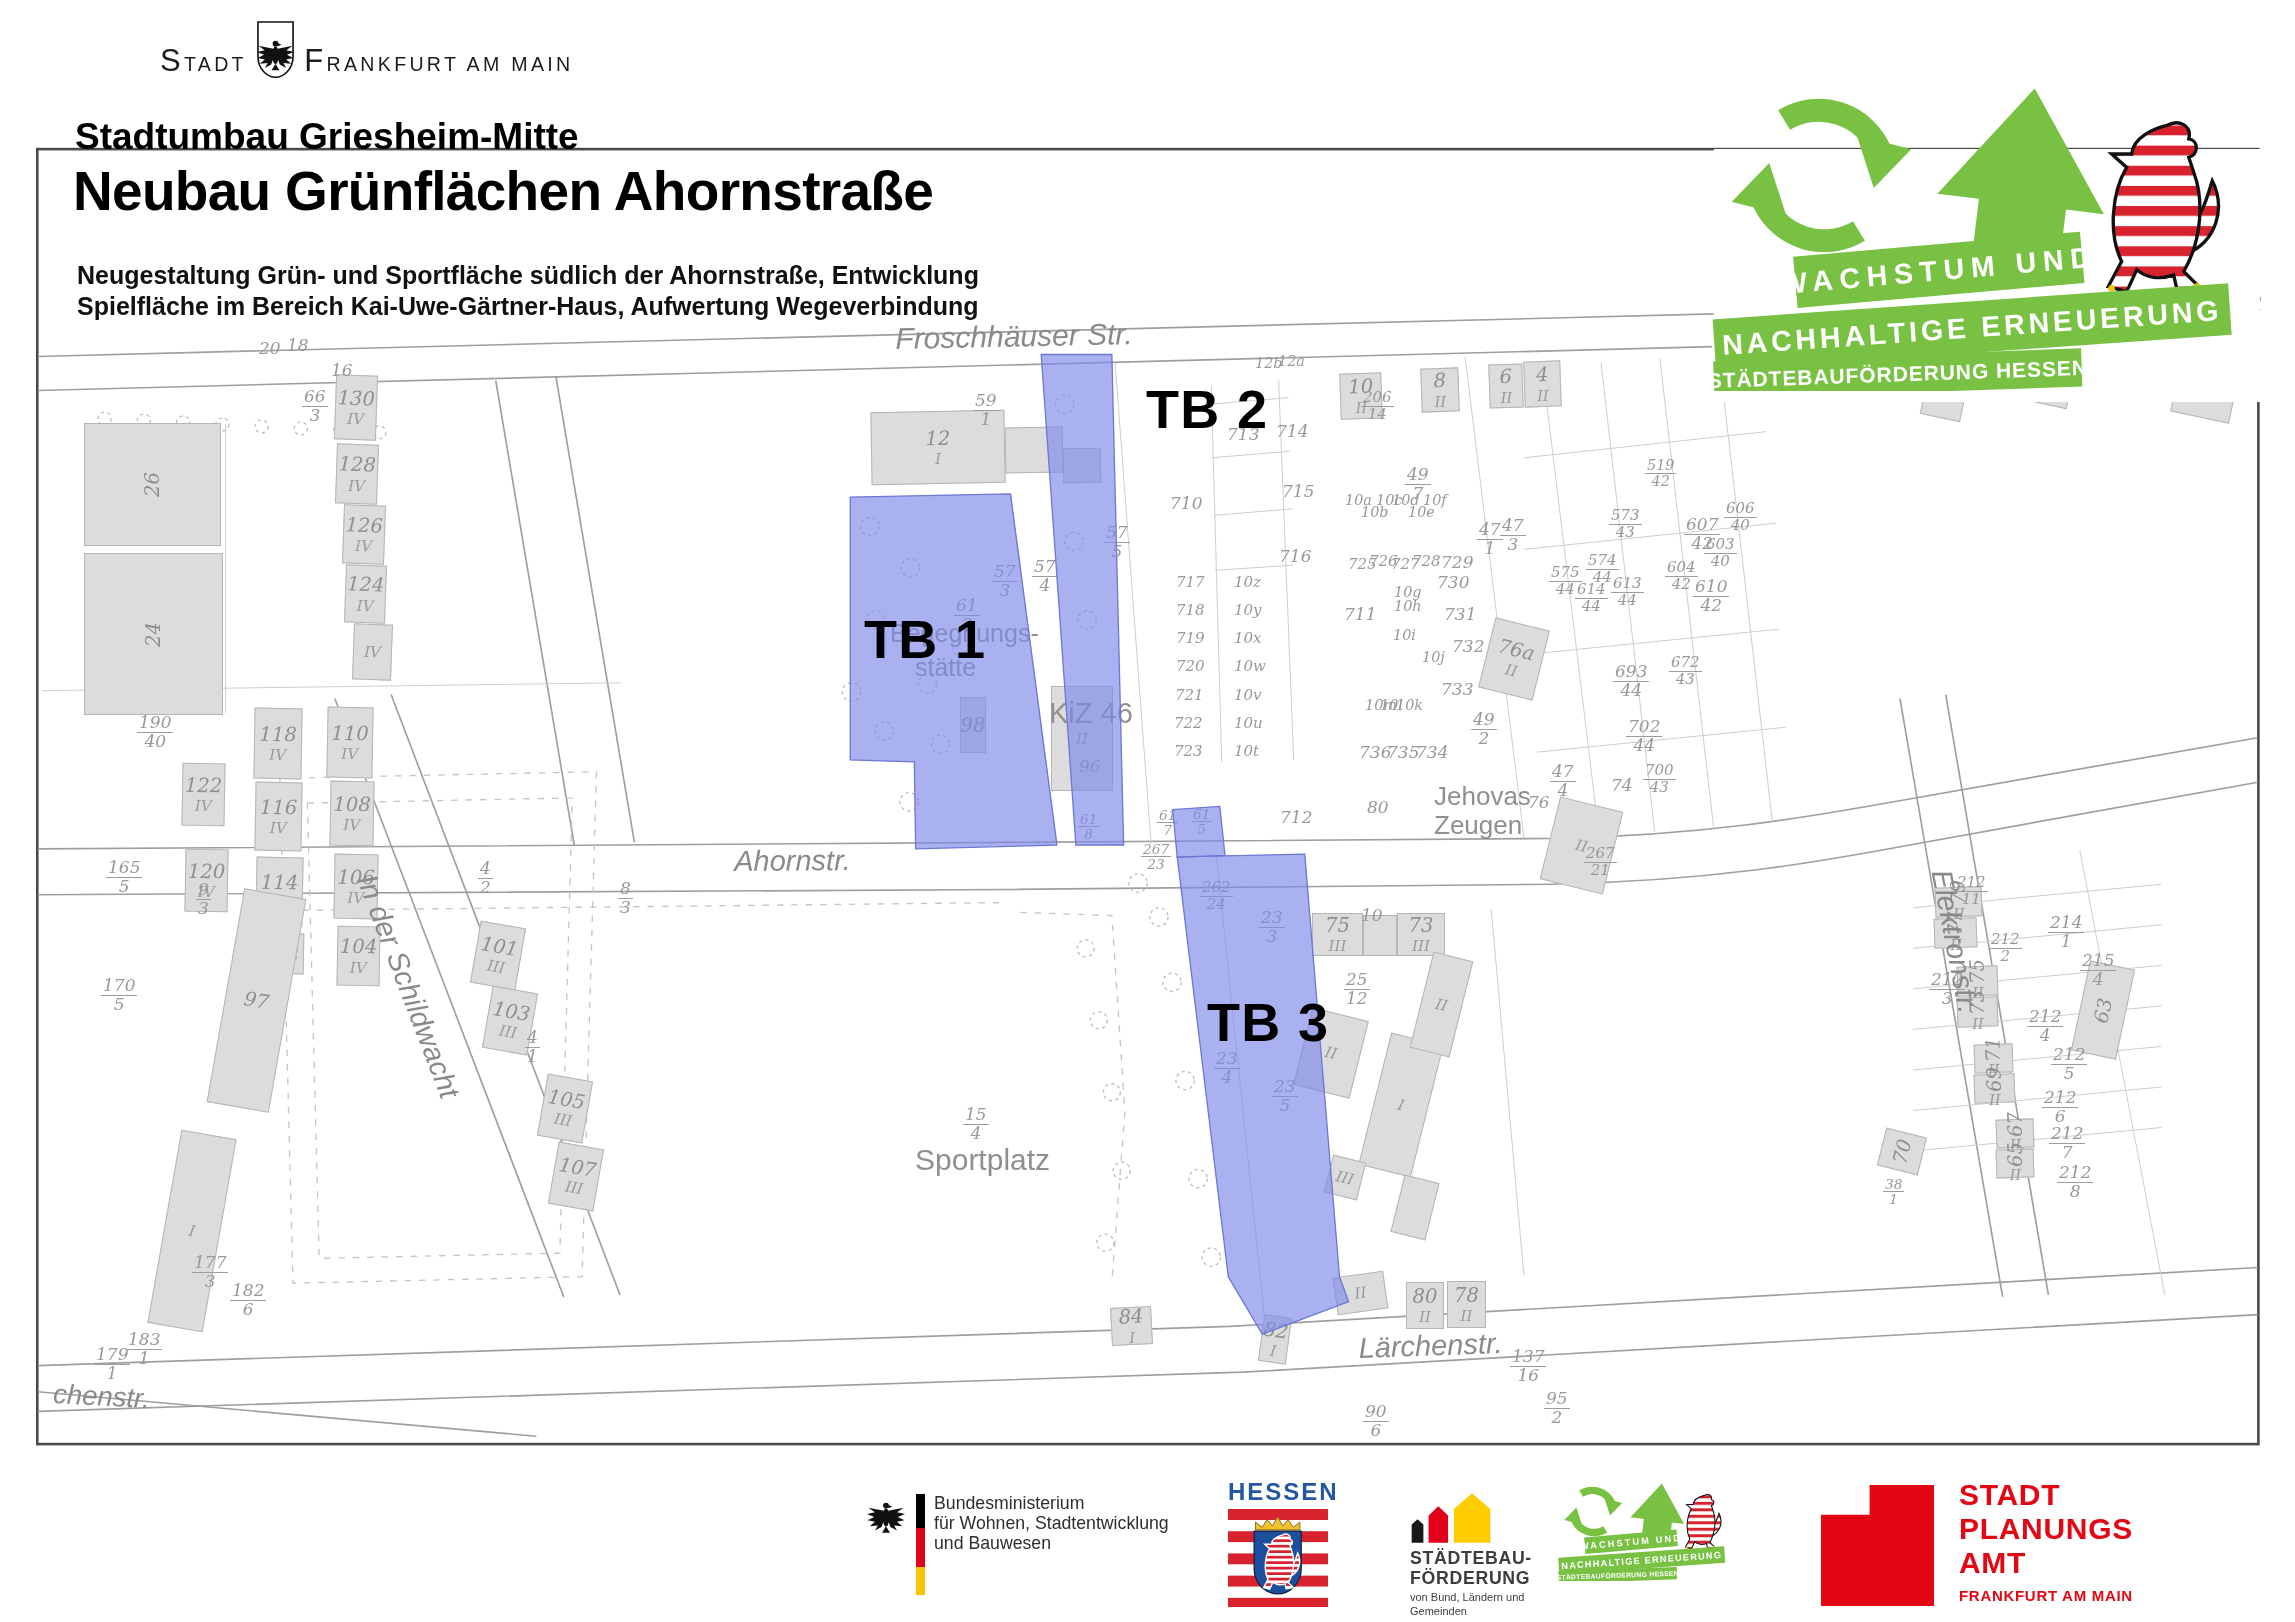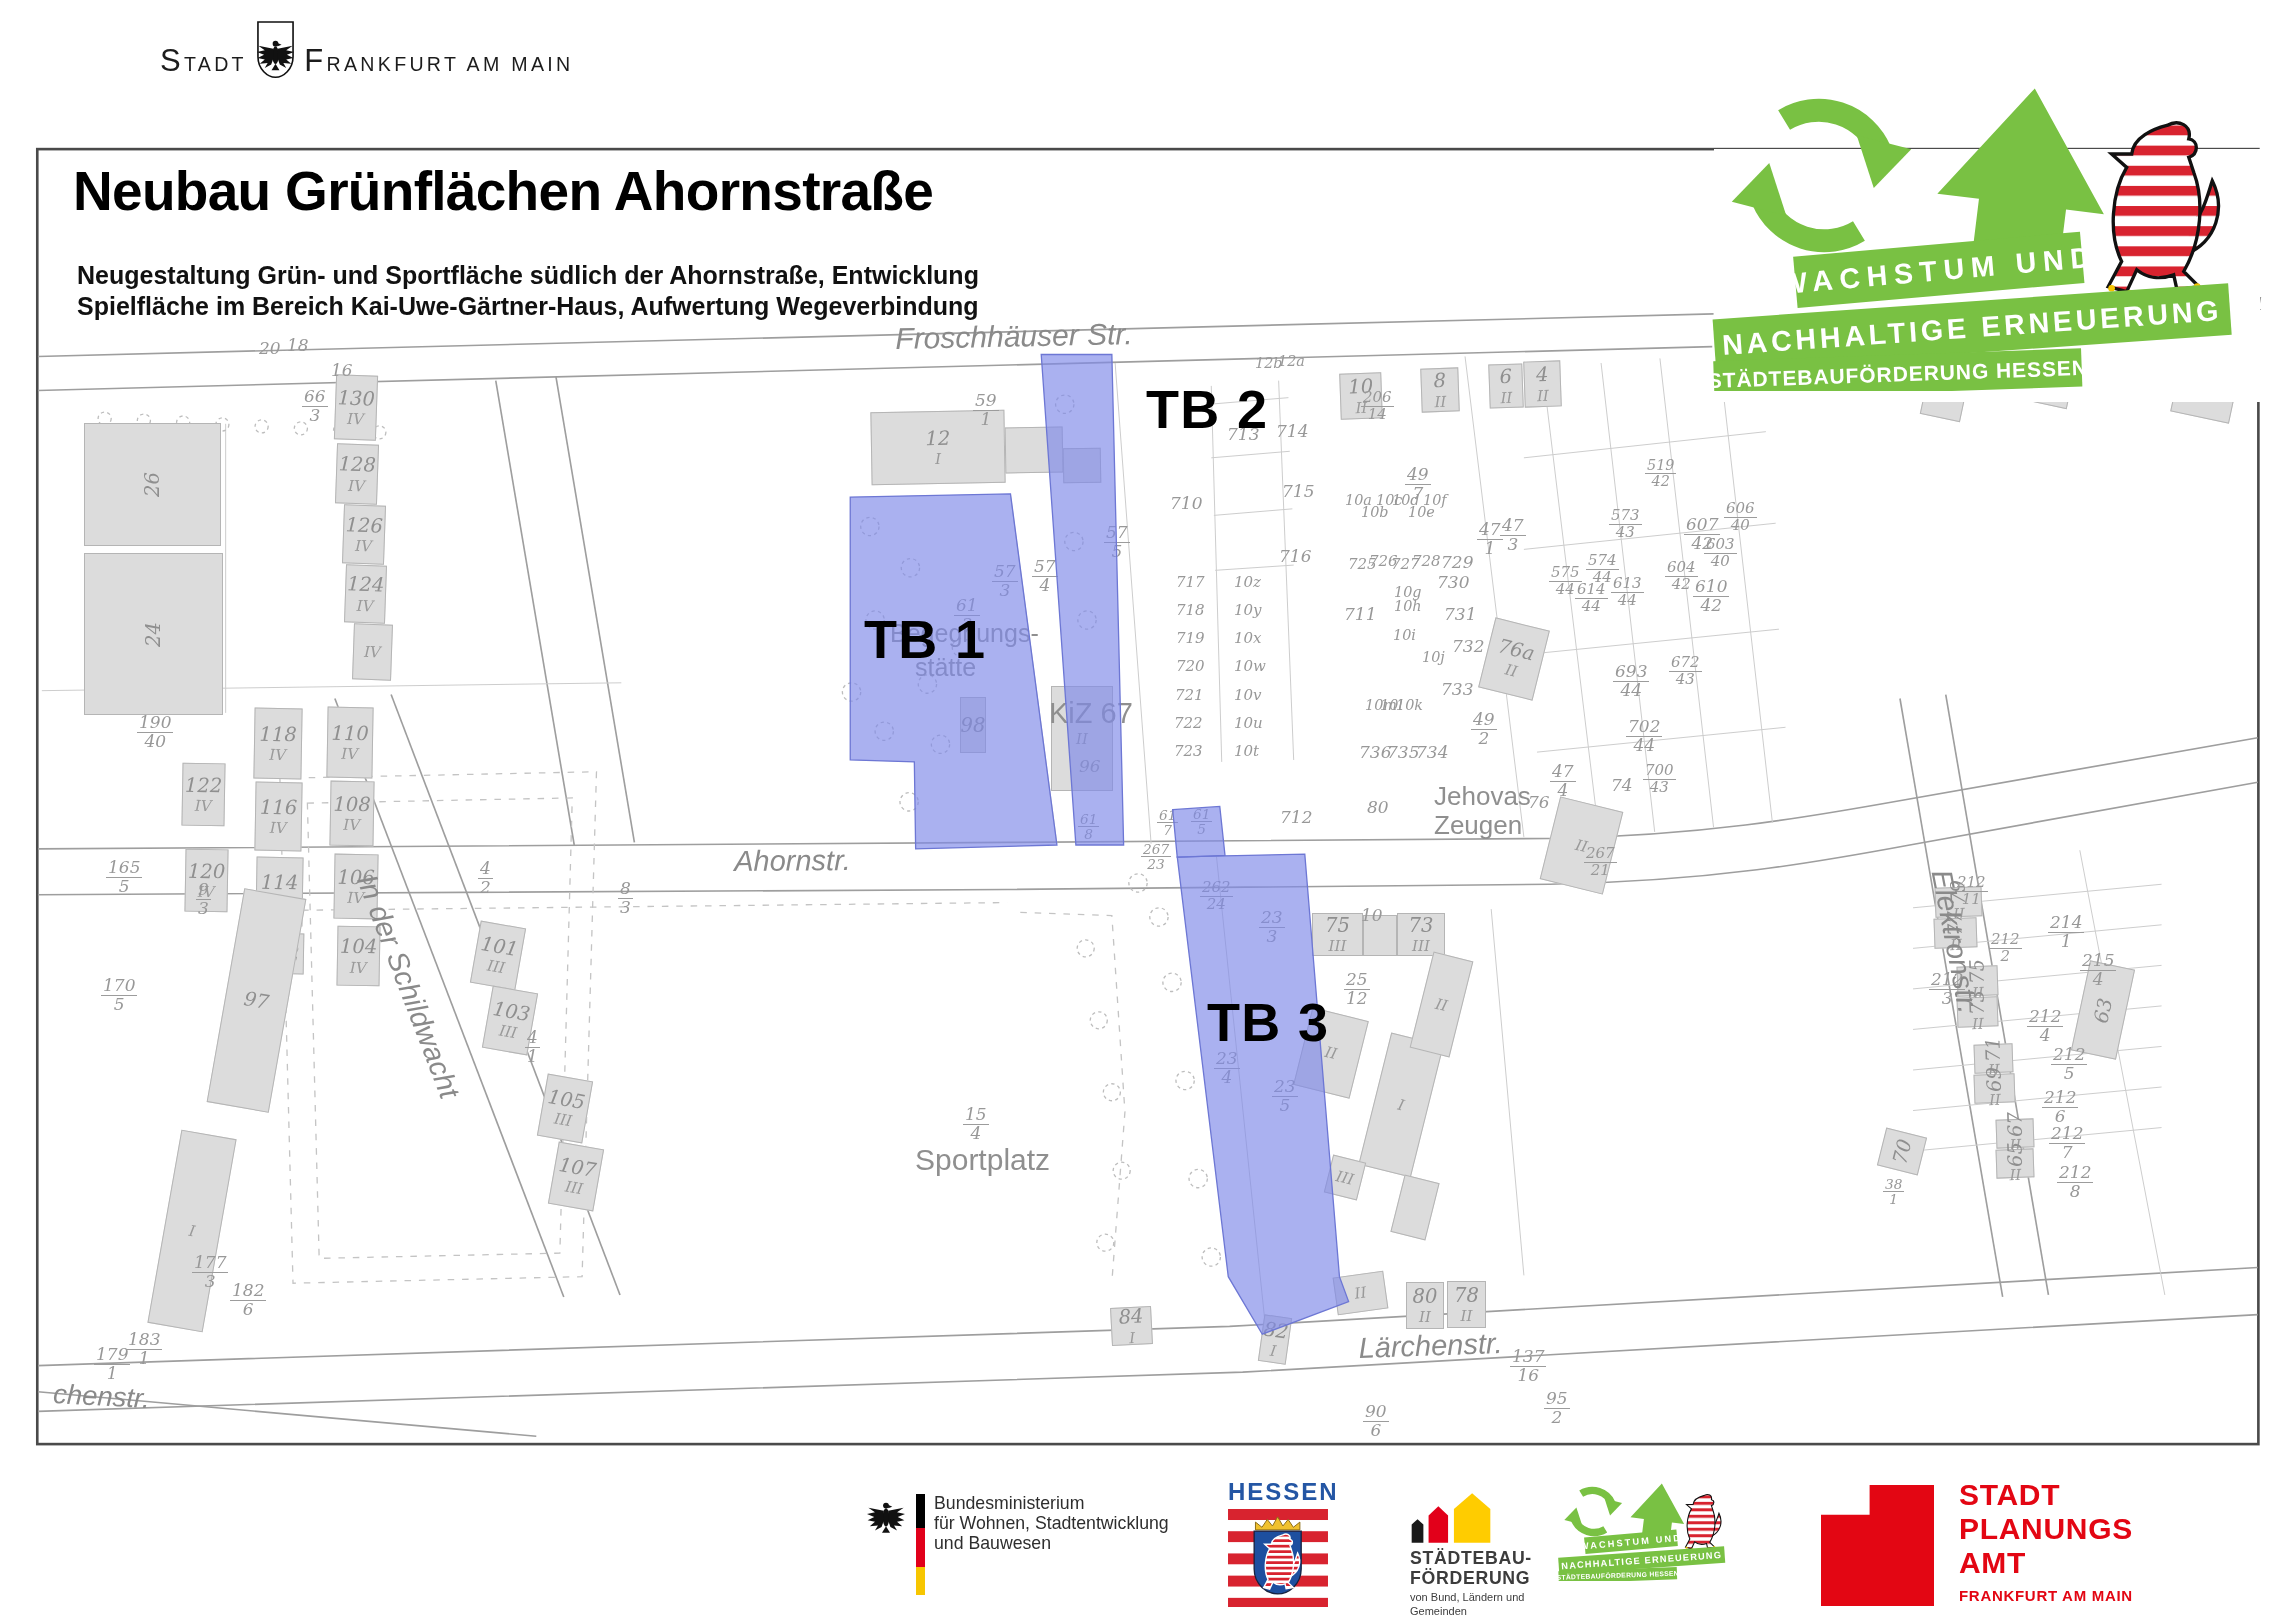--- a/index.html
+++ b/index.html
@@ -670,21 +670,21 @@
           <span class="top">38</span>
           <span>1</span>
         </span></div>
       <div class="street-label" style="left: 895px; top: 322px; font-size: 30px; transform: rotate(-1.2deg);">Froschhäuser Str.</div>
       <div class="street-label" style="left: 734px; top: 845px; font-size: 29px; transform: rotate(-0.5deg);">Ahornstr.</div>
       <div class="street-label" style="left: 1358px; top: 1332px; font-size: 29px; transform: rotate(-2deg);">Lärchenstr.</div>
       <div class="street-label" style="left: 54px; top: 1378px; font-size: 27.5px; transform: rotate(3deg);">chenstr.</div>
       <div class="street-label" style="left: 381px; top: 870px; font-size: 29px; transform: rotate(69deg);">In der Schildwacht</div>
       <div class="street-label" style="left: 1957px; top: 867px; font-size: 29px; transform: rotate(79deg);">Elektronstr.</div>
       <div class="place-label" style="left: 915px; top: 1143px; font-size: 30px;">Sportplatz</div>
-      <div class="place-label" style="left: 1049px; top: 697px; font-size: 29px;">KiZ 67</div>
+      <div class="place-label" style="left: 1049px; top: 697px; font-size: 29px;">KiZ 46</div>
       <div class="place-label" style="left: 1434px; top: 781px; font-size: 26px;">Jehovas</div>
       <div class="place-label" style="left: 1434px; top: 810px; font-size: 26px;">Zeugen</div>
       <div class="place-label" style="left: 890px; top: 619px; font-size: 25px;">Begegnungs-</div>
       <div class="place-label" style="left: 915px; top: 653px; font-size: 25px;">stätte</div>
     </div>
 
   <svg id="blue-layer" width="2295" height="1622" viewBox="0 0 3509 2480">
     <g fill="#7e88e8" fill-opacity="0.66" stroke="#6d77d4" stroke-width="2">
       <polygon points="1300,760 1545,755 1616,1292 1400,1298 1398,1165 1300,1162"></polygon>
       <polygon points="1592,542 1700,542 1718,1292 1645,1292"></polygon>
@@ -706,20 +706,21 @@
         <ellipse cx="0" cy="18" rx="9" ry="25"></ellipse>
         <circle cx="0" cy="-14" r="8"></circle>
         <polygon points="6,-16 17,-11 6,-7"></polygon>
         <polygon points="-6,0 -48,-8 -30,4 -52,9 -32,17 -50,26 -30,30 -44,42 -22,40 -30,54 -12,44 -7,30"></polygon>
         <polygon points="6,0 48,-8 30,4 52,9 32,17 50,26 30,30 44,42 22,40 30,54 12,44 7,30"></polygon>
         <polygon points="0,42 -11,60 11,60"></polygon>
       </g>
     </svg>
     <span class="cl-word">Frankfurt am Main</span>
   </div>
+  <div class="project-title">Stadtumbau Griesheim-Mitte</div>
   <div class="main-title">Neubau Grünflächen Ahornstraße</div>
   <div class="subtitle">
     <div>Neugestaltung Grün- und Sportfläche südlich der Ahornstraße, Entwicklung</div>
     <div>Spielfläche im Bereich Kai-Uwe-Gärtner-Haus, Aufwertung Wegeverbindung</div>
   </div>
 
   <div class="badge-white"></div>
   <div id="badge-top">
   <svg viewBox="0 0 580 322" style="width:100%;height:auto;">
     <defs>

